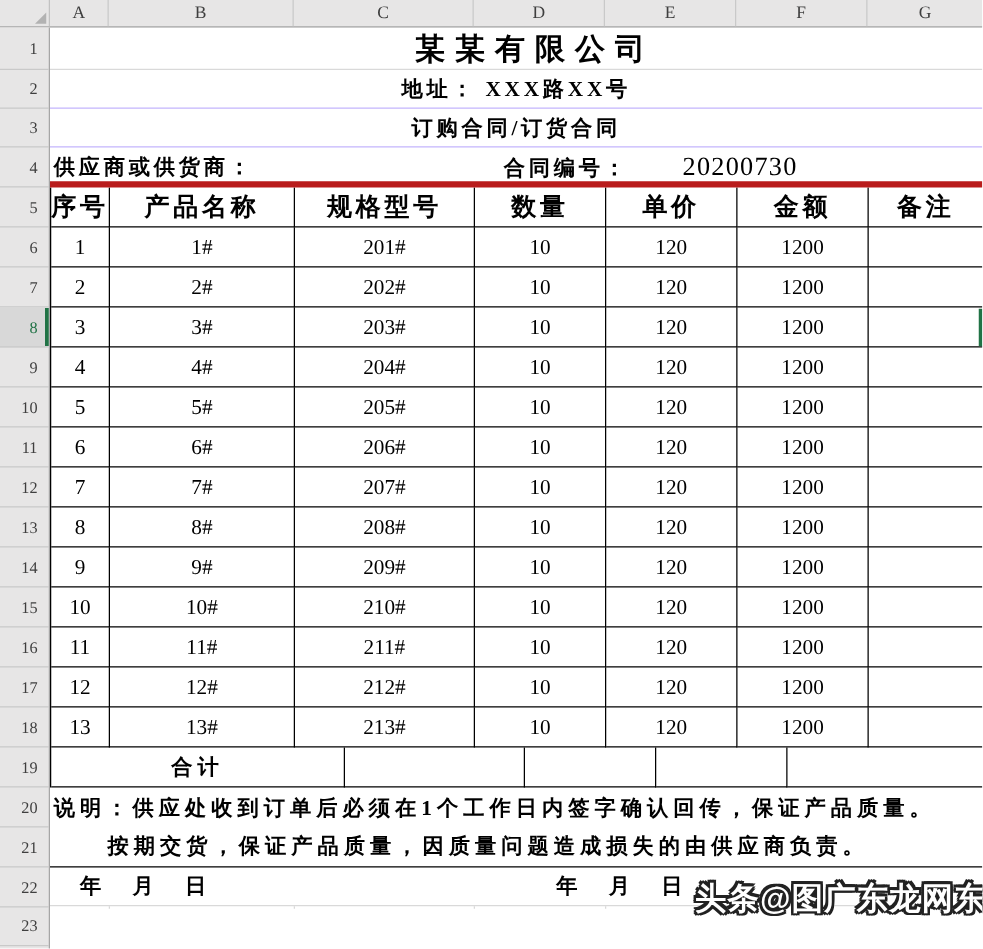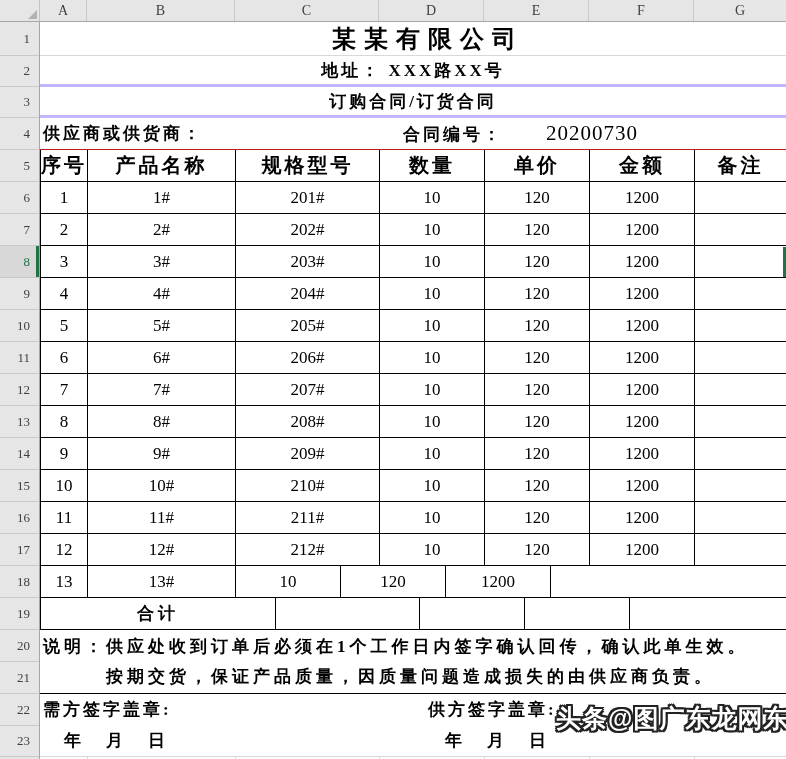--- a/index.html
+++ b/index.html
@@ -24,44 +24,44 @@
     background:#e7e6e6; border-right:1px solid #a6a6a6; }
   .rh { height:32px; display:flex; align-items:center; justify-content:flex-end;
     padding-right:9px; font-size:13px; color:#3f3f3f; border-bottom:1px solid #cscsc; border-bottom:1px solid #c9c9c9; }
   .rh.h34{height:34px}.rh.h31{height:31px}
   .rh.sel { background:#d8d8d8; color:#217346; box-shadow:inset -3px 0 0 #217346; }
   
   .content { position:absolute; top:22px; left:40px; width:746px; height:737px; }
   .r1 { height:34px; border-bottom:1px solid #d9d9d9; display:flex;
     align-items:center; justify-content:center; }
   .company { font-size:24px; font-weight:bold; letter-spacing:8px;margin-left:30px; }
-  .r2,.r3 { height:31px; border-bottom:3px solid #c4b5fd; display:flex;
+  .r2,.r3 { height:31px; border-bottom:1px solid #c4b5fd; display:flex;
     align-items:center; justify-content:center;
     font-weight:bold; font-size:17px; letter-spacing:3px; }
-  .r4 { height:32px; border-bottom:1px solid #b91c1c; position:relative;
+  .r4 { height:32px; border-bottom:5px solid #b91c1c; position:relative;
     font-weight:bold; font-size:17px; letter-spacing:3px; line-height:31px; }
   .r4 .supplier { position:absolute; left:3px; top:0; }
   .r4 .contract { position:absolute; left:363px; top:0; }
   .r4 .cno { font-weight:normal; letter-spacing:1px; font-size:21px;margin-left:43px; }
   
   .tbl { border-left:1px solid #000; }
   .trow { display:flex; height:32px; }
   .c { border-right:1px solid #000; border-bottom:1px solid #000;
     display:flex; align-items:center; justify-content:center; font-size:17px; }
   .c0{width:47px}.c1{width:148px}.c2{width:144px}.c3{width:105px}
   .c4{width:105px}.c5{width:105px}.c6{flex:1;border-right:none}
   .cab{width:235px}
   .thead .c { font-weight:bold; font-size:20px; letter-spacing:3px; }
   .total .cab { font-weight:bold; letter-spacing:4px; }
   .total .c5 { font-size:18px; }
   
   .notes { height:64px; border-bottom:1px solid #000;
     font-weight:bold; font-size:17px; letter-spacing:4px; }
   .notes .l1 { height:32px; line-height:33px; padding-left:3px; white-space:nowrap; }
-  .notes .l2 { height:31px; line-height:29px; padding-left:66px; white-space:nowrap; }
+  .notes .l2 { height:31px; line-height:29px; padding-left:46px; white-space:nowrap; }
   .sigrow { height:32px; position:relative; font-weight:bold; font-size:17px;
     letter-spacing:3px; line-height:32px; }
   .sigrow .sigright { position:absolute; left:388px; top:0; }
   .sigrow .sigleft { position:absolute; left:3px; top:0; }
   .daterow { height:31px; position:relative; border-bottom:1px solid #d9d9d9;
     font-weight:bold; font-size:17px; letter-spacing:4px; line-height:29px; }
   .daterow .dleft { position:absolute; left:24px; top:0; }
   .daterow .dright { position:absolute; left:405px; top:0; }
   .sliver { position:relative; height:2px; }
   .sliver .v { position:absolute; top:0; width:1px; height:2px; background:#d9d9d9; }
@@ -250,43 +250,40 @@
           <div class="c c1">12#</div>
           <div class="c c2">212#</div>
           <div class="c c3">10</div>
           <div class="c c4">120</div>
           <div class="c c5">1200</div>
           <div class="c c6"></div>
       </div>
       <div class="trow">
         <div class="c c0">13</div>
           <div class="c c1">13#</div>
+          <div class="c c2">213#</div>
           <div class="c c3">10</div>
           <div class="c c4">120</div>
           <div class="c c5">1200</div>
           <div class="c c6"></div>
       </div>
       <div class="trow total">
         <div class="c cab">合计</div>
         <div class="c c2"></div>
         <div class="c c3"></div>
         <div class="c c4"></div>
         <div class="c c6"></div>
       </div>
     </div>
 
     <div class="notes">
-      <div class="l1">说明：供应处收到订单后必须在1个工作日内签字确认回传，确认此单生效。</div>
+      <div class="l1">说明：供应处收到订单后必须在1个工作日内签字确认回传，保证产品质量。</div>
       <div class="l2">按期交货，保证产品质量，因质量问题造成损失的由供应商负责。</div>
     </div>
 
-    <div class="sigrow">
-      <span class="sigleft">需方签字盖章:</span>
-      <span class="sigright">供方签字盖章:</span>
-    </div>
 
     <div class="daterow">
       <span class="dleft">年　月　日</span>
       <span class="dright">年　月　日</span>
     </div>
 
     <div class="sliver">
       <div class="v" style="left:47px"></div>
       <div class="v" style="left:195px"></div>
       <div class="v" style="left:339px"></div>

